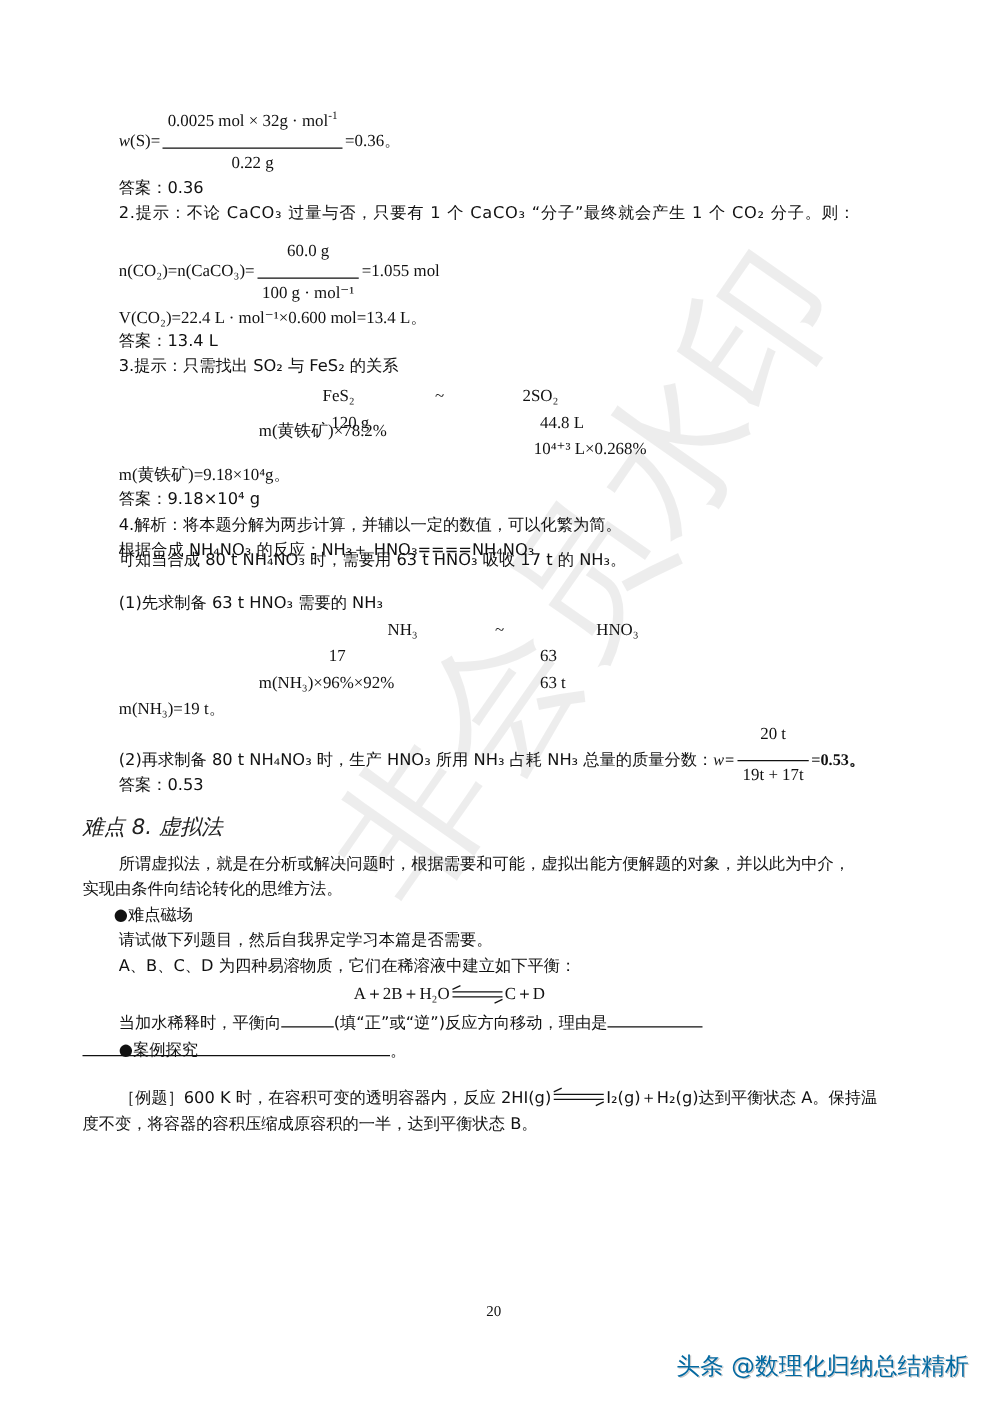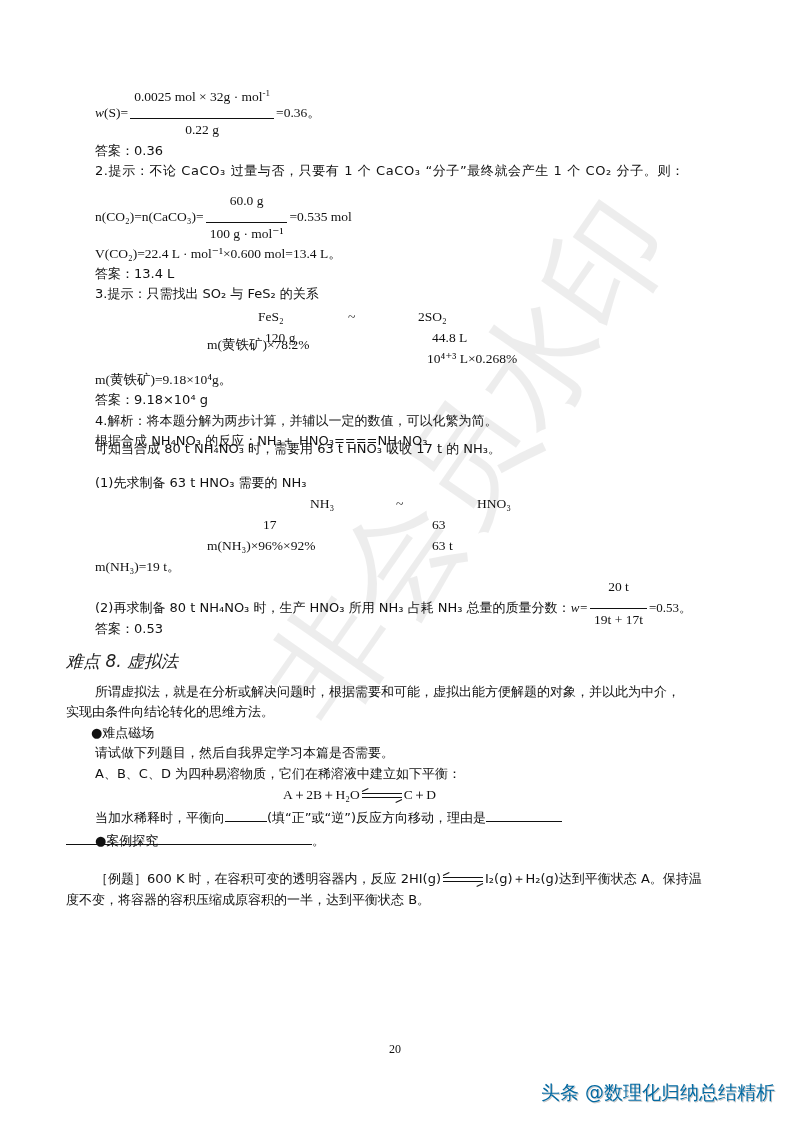--- a/index.html
+++ b/index.html
@@ -37,21 +37,21 @@
 
 <div class="watermark">非会员水印</div>
 
 <div class="line" style="left:95px;top:88px;">
   <i>w</i><span>(S)=</span><span class="frac"><span class="num"><span>0.0025 mol × 32g · mol</span><sup>-1</sup></span><span class="den">0.22 g</span></span><span>=0.36。</span>
 </div>
 <div class="line cjk" style="left:95px;top:142px;">答案：0.36</div>
 
 <div class="line cjk" style="left:95px;top:162px;letter-spacing:0.6px;">2.提示：不论 CaCO₃ 过量与否，只要有 1 个 CaCO₃ “分子”最终就会产生 1 个 CO₂ 分子。则：</div>
 <div class="line" style="left:95px;top:192px;">
-  <span>n(CO₂)=n(CaCO₃)=</span><span class="frac"><span class="num">60.0 g</span><span class="den">100 g · mol⁻¹</span></span><span>=0.535 mol</span>
+  <span>n(CO₂)=n(CaCO₃)=</span><span class="frac"><span class="num">60.0 g</span><span class="den">100 g · mol⁻¹</span></span><span>=1.055 mol</span>
 </div>
 <div class="line" style="left:95px;top:245px;">V(CO₂)=22.4 L · mol⁻¹×0.600 mol=13.4 L。</div>
 <div class="line cjk" style="left:95px;top:265px;">答案：13.4 L</div>
 
 <div class="line cjk" style="left:95px;top:285px;">3.提示：只需找出 SO₂ 与 FeS₂ 的关系</div>
 <div class="col" style="left:258px;top:308px;">FeS₂</div>
 <div class="col" style="left:348px;top:308px;">~</div>
 <div class="col" style="left:418px;top:308px;">2SO₂</div>
 <div class="col" style="left:265px;top:329px;">120 g</div>
 <div class="col" style="left:432px;top:329px;">44.8 L</div>
@@ -66,21 +66,21 @@
 <div class="line cjk" style="left:95px;top:474px;">(1)先求制备 63 t HNO₃ 需要的 NH₃</div>
 <div class="col" style="left:310px;top:495px;">NH₃</div>
 <div class="col" style="left:396px;top:495px;">~</div>
 <div class="col" style="left:477px;top:495px;">HNO₃</div>
 <div class="col" style="left:263px;top:516px;">17</div>
 <div class="col" style="left:432px;top:516px;">63</div>
 <div class="col" style="left:207px;top:537px;">m(NH₃)×96%×92%</div>
 <div class="col" style="left:432px;top:537px;">63 t</div>
 <div class="line" style="left:95px;top:558px;">m(NH₃)=19 t。</div>
 <div class="line cjk" style="left:95px;top:588px;">
-  <span>(2)再求制备 80 t NH₄NO₃ 时，生产 HNO₃ 所用 NH₃ 占耗 NH₃ 总量的质量分数：</span><i style="font-family:'Liberation Serif',serif;">w=</i><span class="frac" style="font-family:'Liberation Serif',serif;font-size:13.5px;margin-top:-10px;"><span class="num">20 t</span><span class="den">19t + 17t</span></span><span style="font-family:'Liberation Serif',serif;">=0.53。</span>
+  <span>(2)再求制备 80 t NH₄NO₃ 时，生产 HNO₃ 所用 NH₃ 占耗 NH₃ 总量的质量分数：</span><i style="font-family:'Liberation Serif',serif;">w=</i><span class="frac" style="font-family:'Liberation Serif',serif;font-size:13.5px;margin-top:-10px;"><span class="num">20 t</span><span class="den">19t + 17t</span></span><span style="font-family:'Liberation Serif',serif;font-weight:bold;">=0.53。</span>
 </div>
 <div class="line cjk" style="left:95px;top:620px;">答案：0.53</div>
 
 <div class="heading">难点 8. 虚拟法</div>
 <div class="line cjk" style="left:95px;top:683px;">所谓虚拟法，就是在分析或解决问题时，根据需要和可能，虚拟出能方便解题的对象，并以此为中介，</div>
 <div class="line cjk" style="left:66px;top:703px;">实现由条件向结论转化的思维方法。</div>
 <div class="line cjk" style="left:91px;top:724px;">●难点磁场</div>
 <div class="line cjk" style="left:95px;top:744px;">请试做下列题目，然后自我界定学习本篇是否需要。</div>
 <div class="line cjk" style="left:95px;top:765px;">A、B、C、D 为四种易溶物质，它们在稀溶液中建立如下平衡：</div>
 <div class="line" style="left:283px;top:786px;">

